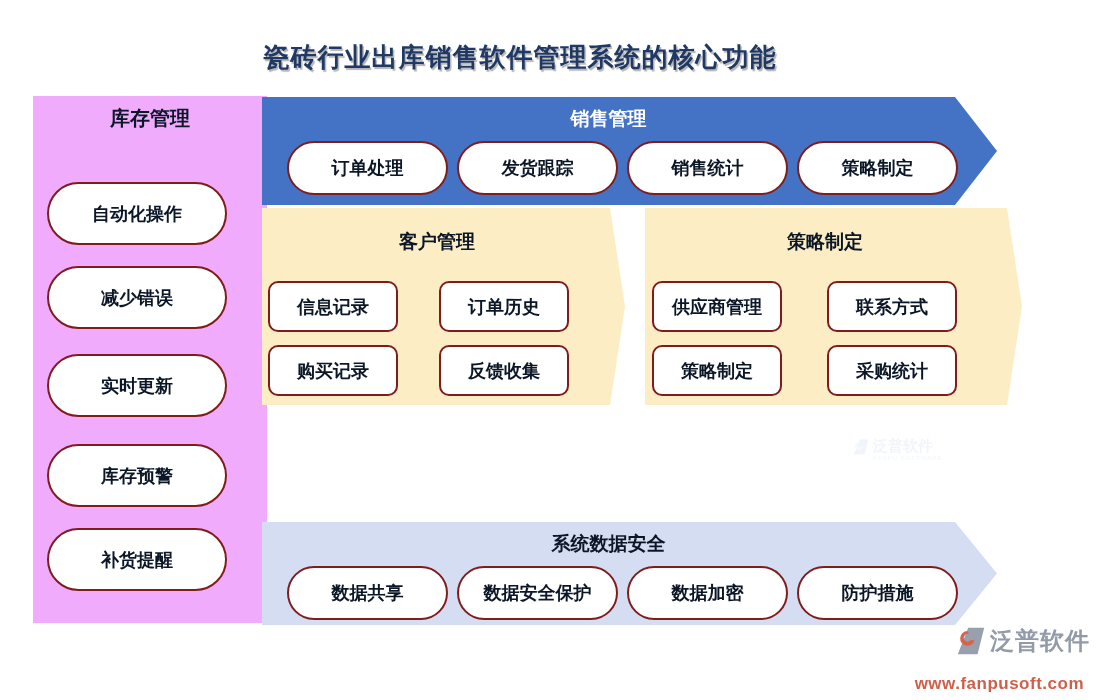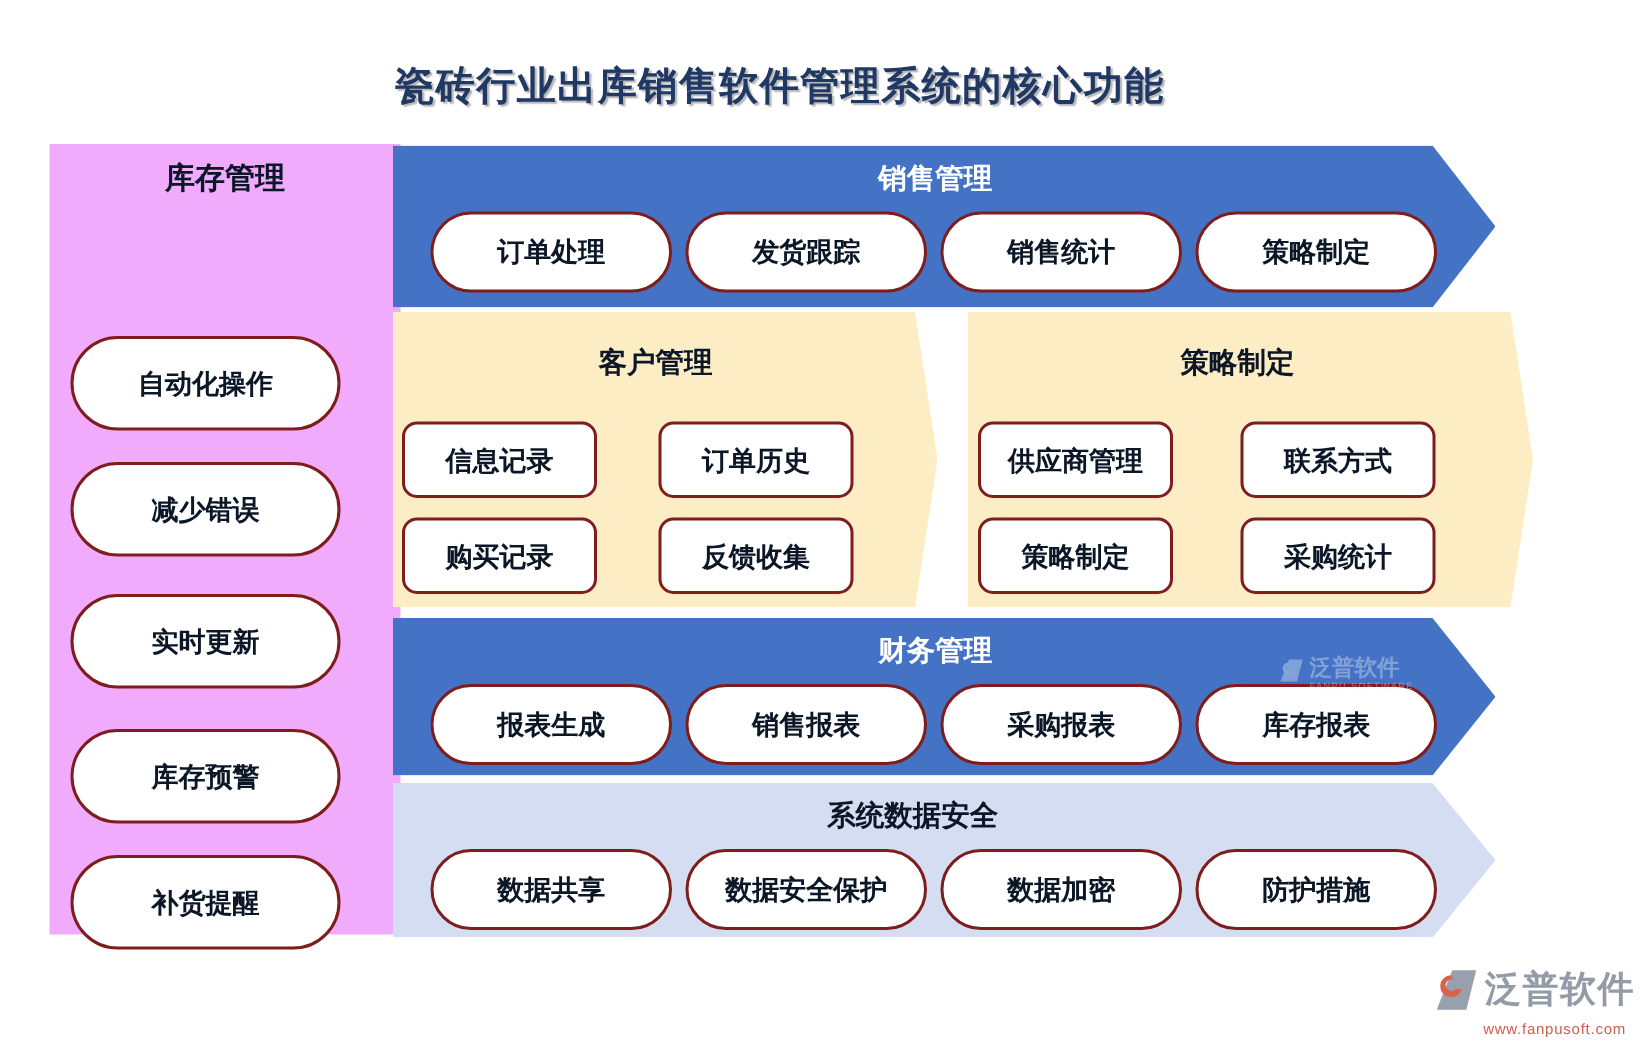--- a/index.html
+++ b/index.html
@@ -14,35 +14,35 @@
   }
   
   .sidebar{position:absolute;left:33px;top:96px;width:234px;height:527px;background:#f0abfc;}
   .sidebar-title{position:absolute;top:9px;left:0;width:100%;text-align:center;
     font-size:20px;font-weight:700;color:#0b1626;}
   .pill{
     position:absolute;background:#fff;border:2px solid #7f1d1d;box-sizing:border-box;
     display:flex;align-items:center;justify-content:center;
     font-weight:700;color:#0b1626;font-size:18px;white-space:nowrap;
   }
-  .side-pill{left:14px;width:180px;height:63px;border-radius:32px;font-size:18px;margin-top:42px;}
+  .side-pill{left:14px;width:180px;height:63px;border-radius:32px;font-size:18px;}
   .sp0{top:86px}.sp1{top:170px}.sp2{top:258px}.sp3{top:348px}.sp4{top:432px}
   
   .banner{position:absolute;box-sizing:border-box;}
   .blue{background:#4472c4;clip-path:polygon(0 0,calc(100% - 42px) 0,100% 50%,calc(100% - 42px) 100%,0 100%);}
   .lavender{background:#d4ddf1;clip-path:polygon(0 0,calc(100% - 42px) 0,100% 50%,calc(100% - 42px) 100%,0 100%);}
   .yellow{background:#fcedc5;clip-path:polygon(0 0,calc(100% - 15px) 0,100% 50%,calc(100% - 15px) 100%,0 100%);}
   .b-sales{left:262px;top:97px;width:735px;height:108px;}
   .b-customer{left:262px;top:208px;width:363px;height:197px;}
   .b-purchase{left:645px;top:208px;width:377px;height:197px;}
   .b-finance{left:262px;top:412px;width:735px;height:105px;}
   .b-security{left:262px;top:522px;width:735px;height:103px;}
   .bnr-title{position:absolute;top:9px;left:0;width:693px;text-align:center;
     font-size:19px;font-weight:700;color:#0b1626;}
-  .bnr-title.light{color:#ffffff;margin-left:15px;}
+  .bnr-title.light{color:#ffffff;}
   .yellow .bnr-title{top:21px;}
   .b-customer .bnr-title{width:350px;}
   .b-purchase .bnr-title{width:360px;}
   
   .wide-pill{top:44px;width:161px;height:54px;border-radius:28px;}
   .p-a{left:25px}.p-b{left:195px}.p-c{left:365px}.p-d{left:535px}
   
   .y-pill{width:130px;height:51px;border-radius:10px;}
   .r1{top:73px}.r2{top:137px}
   .b-customer .c-l{left:6px}.b-customer .c-r{left:177px}
@@ -51,21 +51,21 @@
   .watermark{position:absolute;left:852px;top:438px;display:flex;align-items:flex-start;
     gap:3px;opacity:.40;pointer-events:none;}
   .wm-col{display:flex;flex-direction:column;line-height:1;}
   .wm-name{font-size:15px;font-weight:700;color:#dde6f5;}
   .wm-sub{font-size:6px;color:#dde6f5;letter-spacing:1px;margin-top:2px;}
   
   .logo{position:absolute;right:10px;bottom:8px;display:flex;flex-direction:column;
     align-items:flex-end;line-height:1;}
   .logo-row{display:flex;align-items:center;gap:3px;}
   .logo-name{font-size:24px;font-weight:700;color:#939ba9;letter-spacing:1px;}
-  .logo-url{font-size:10px;font-weight:400;color:#cf5f4b;margin-top:6px;margin-right:6px;letter-spacing:.5px;}
+  .logo-url{font-size:17px;font-weight:700;color:#cf5f4b;margin-top:18px;margin-right:6px;letter-spacing:.5px;}
 </style>
 </head>
 <body>
 
 <div class="canvas">
 
   <div class="main-title">瓷砖行业出库销售软件管理系统的核心功能</div>
 
   <aside class="sidebar">
     <div class="sidebar-title">库存管理</div>
@@ -93,27 +93,20 @@
   </section>
 
   <section class="banner yellow b-purchase">
     <div class="bnr-title">策略制定</div>
     <div class="pill y-pill c-l r1">供应商管理</div>
     <div class="pill y-pill c-r r1">联系方式</div>
     <div class="pill y-pill c-l r2">策略制定</div>
     <div class="pill y-pill c-r r2">采购统计</div>
   </section>
 
-  <section class="banner blue b-finance">
-    <div class="bnr-title light">财务管理</div>
-    <div class="pill wide-pill p-a">报表生成</div>
-    <div class="pill wide-pill p-b">销售报表</div>
-    <div class="pill wide-pill p-c">采购报表</div>
-    <div class="pill wide-pill p-d">库存报表</div>
-  </section>
 
   <section class="banner lavender b-security">
     <div class="bnr-title">系统数据安全</div>
     <div class="pill wide-pill p-a">数据共享</div>
     <div class="pill wide-pill p-b">数据安全保护</div>
     <div class="pill wide-pill p-c">数据加密</div>
     <div class="pill wide-pill p-d">防护措施</div>
   </section>
 
   <div class="watermark">

